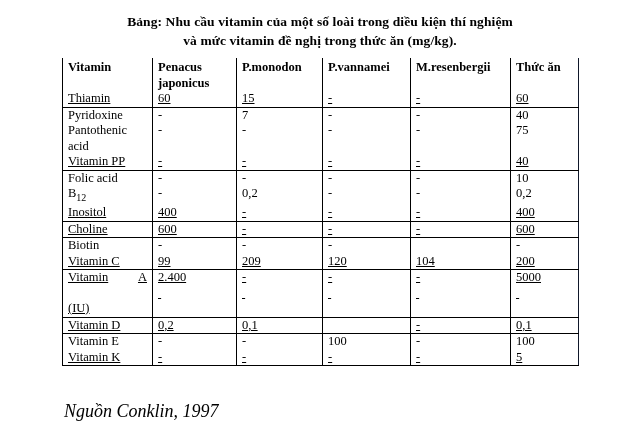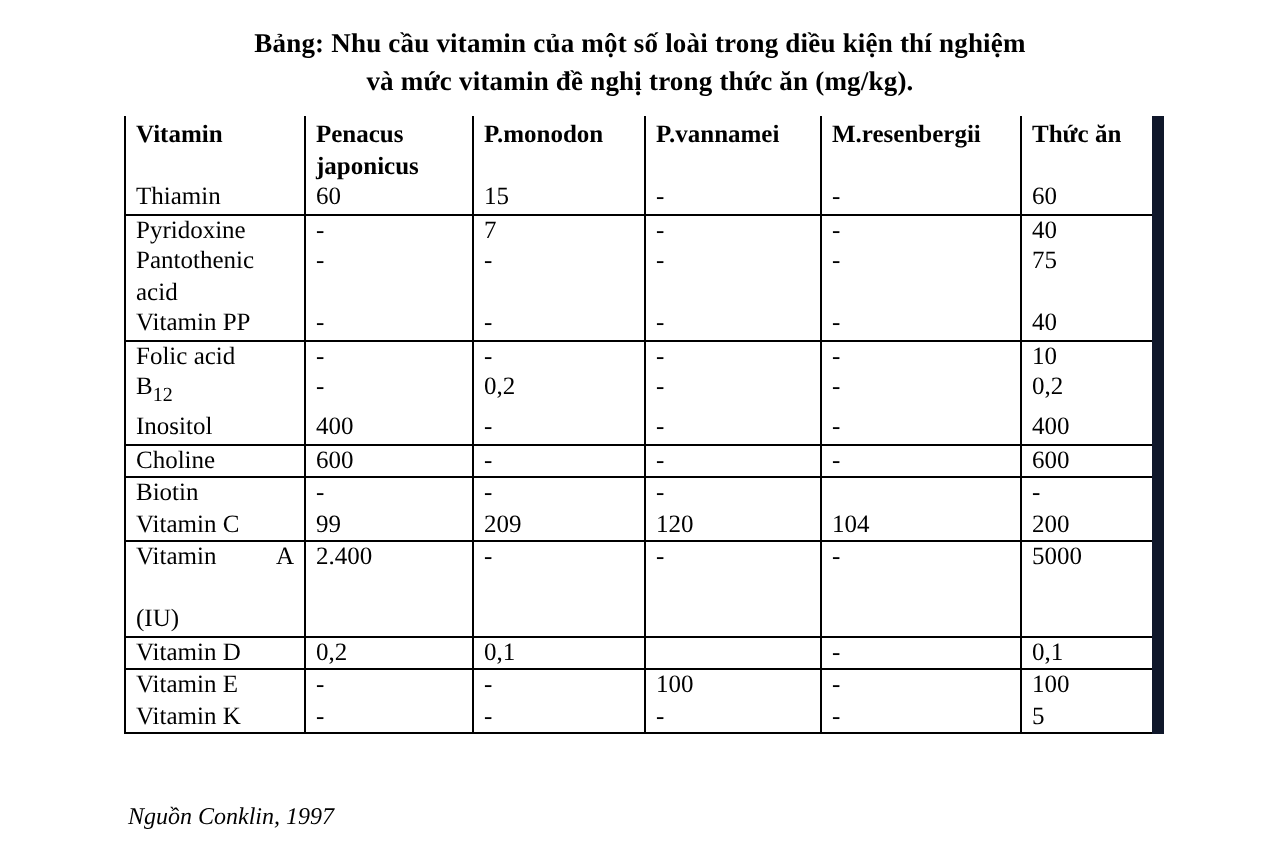--- a/index.html
+++ b/index.html
@@ -57,31 +57,32 @@
     border-left: 1px solid #000;
     border-right: 1px solid #000;
     font-weight: normal;
     text-align: left;
     line-height: 15.5px;
     height: 15.5px;
   }
 
   
   table.vit td:first-child, table.vit th:first-child { border-left: 1px solid #000; }
-  table.vit td:last-child, table.vit th:last-child { border-right: 6px solid #0f172a; margin-left: 29px; }
+  table.vit td:last-child, table.vit th:last-child { border-right: 1px solid #0f172a; margin-left: 29px; }
 
   
   table.vit thead th {
     font-weight: bold;
     padding-top: 2px;
   }
 
   
   tr.rule-below > td, tr.rule-below > th {
     border-bottom: 1px solid #000;
+    text-decoration: underline;
   }
 
   
   col.c0 { width: 90px; }
   col.c1 { width: 84px; }
   col.c2 { width: 86px; }
   col.c3 { width: 88px; }
   col.c4 { width: 100px; }
   col.c5 { width: 68px; }
 
@@ -92,21 +93,21 @@
     display: flex;
     justify-content: space-between;
   }
 
   
   .source {
     position: absolute;
     left: 64px;
     top: 401px;
     font-style: italic;
-    font-size: 12px;
+    font-size: 18px;
   }
 </style>
 </head>
 <body>
 
 <div id="page">
 
   <div class="caption">
     <span class="caption-line">Bảng: Nhu cầu vitamin của một số loài trong diều kiện thí nghiệm</span>
     <span class="caption-line">và mức vitamin đề nghị trong thức ăn (mg/kg).</span>

